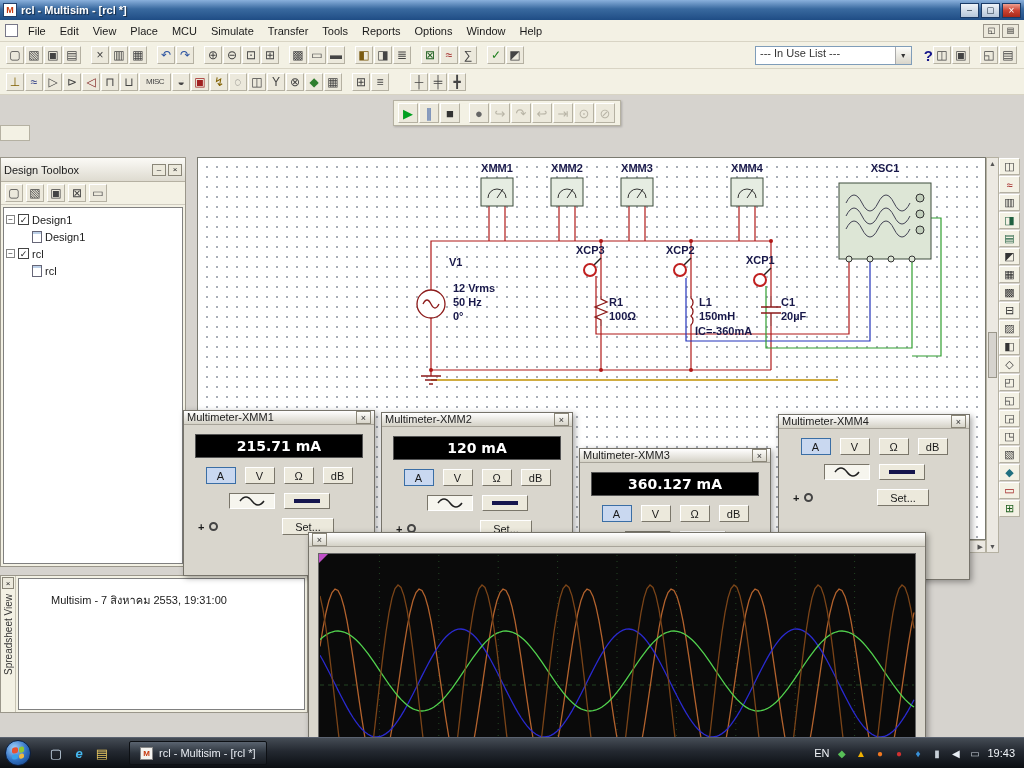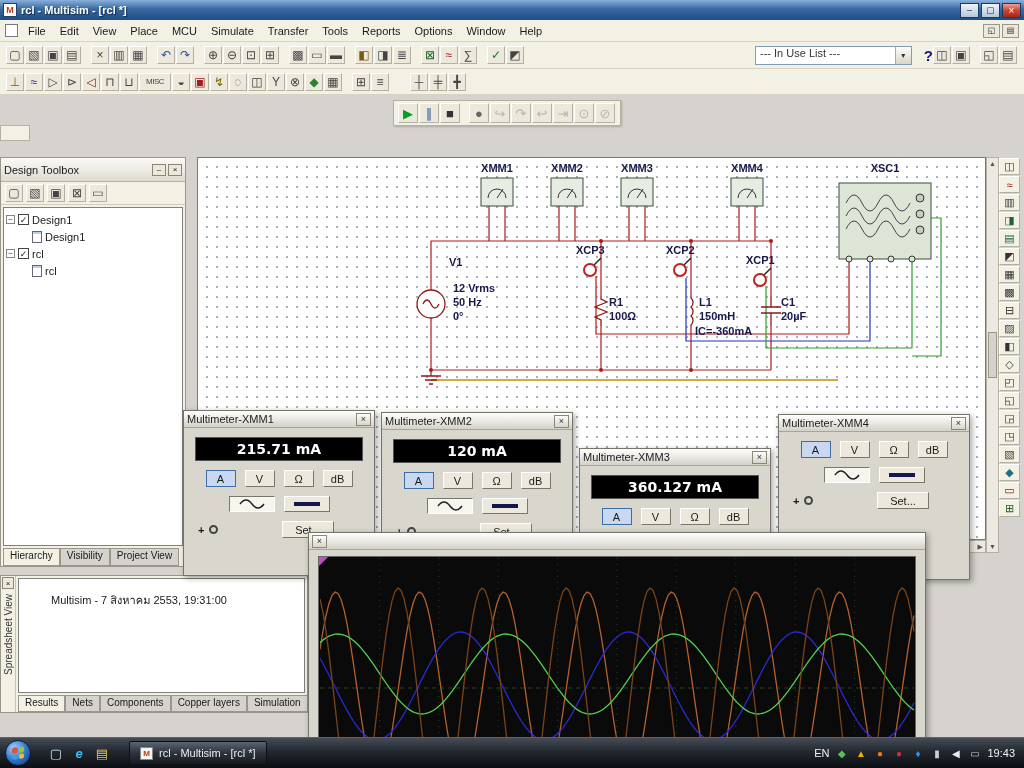--- a/index.html
+++ b/index.html
@@ -66,21 +66,21 @@
   .vscroll{position:absolute;left:986px;top:157px;width:13px;height:396px;background:#ece9e2;border:1px solid #b5b1a2;display:flex;flex-direction:column;align-items:center;justify-content:space-between;font-size:7px;color:#555;padding:2px 0;}
   .thumb-v{width:9px;height:46px;background:#d6d3ce;border:1px solid #9a968a;}
   .thumb-h{width:60px;height:9px;background:#d6d3ce;border:1px solid #9a968a;}
 
   
   .instr{position:absolute;left:999px;top:158px;width:23px;display:flex;flex-direction:column;gap:1px;}
   .ins{width:21px;height:17px;border:1px solid;border-color:#fff #b5b1a2 #b5b1a2 #fff;background:#f3f1e4;display:flex;align-items:center;justify-content:center;font-size:11px;color:#333;}
 
   
   .win{position:absolute;background:#d9d6cd;border:1px solid #76736a;box-shadow:2px 2px 6px rgba(0,0,0,.35);}
-  .win-title{height:14px;background:linear-gradient(#ffffff,#d4d1c6);display:flex;align-items:center;padding:8px 3px;border-bottom:1px solid #a8a49a;color:#222;}
+  .win-title{height:14px;background:linear-gradient(#ffffff,#d4d1c6);display:flex;align-items:flex-start;padding:0 3px;border-bottom:1px solid #a8a49a;color:#222;}
   .win-title-text{flex:1;white-space:nowrap;overflow:hidden;}
   .win-close{width:15px;height:13px;border:1px solid #8a8678;background:linear-gradient(#fdfdfa,#d8d5ca);display:flex;align-items:center;justify-content:center;font-size:9px;color:#333;}
 
   
   .mm-window{width:192px;height:166px;z-index:20;}
   #mm-container .mm-window:nth-of-type(1){left:183px;top:410px;}
   #mm-container .mm-window:nth-of-type(2){left:381px;top:412px;}
   #mm-container .mm-window:nth-of-type(3){left:579px;top:412px;margin-top:36px;}
   #mm-container .mm-window:nth-of-type(4){left:778px;top:414px;}
   .mm-display{margin:9px 11px 0;height:24px;background:#000;color:#fff;border:1px solid #555;display:flex;align-items:center;justify-content:center;font-size:14px;font-weight:bold;font-family:"DejaVu Sans",sans-serif;}
@@ -272,25 +272,20 @@
       <div class="tnode">
         <span class="texp">−</span>
         <span class="tchk">✓</span>
         <span class="tlabel">rcl</span>
       </div>
       <div class="tnode child">
         <span class="tico"></span>
         <span class="tlabel">rcl</span>
       </div>
     </div>
-    <div class="tb-tabs">
-      <span class="tab sel">Hierarchy</span>
-      <span class="tab">Visibility</span>
-      <span class="tab">Project View</span>
-    </div>
   </div>
 
   <div class="canvas">
     <svg class="circuit-svg" width="789" height="383" viewBox="0 0 789 383">
 
       <g fill="none" stroke-width="1.2" stroke="#b01818">
         <path d="M233 132 V83 H573"></path>
         <path d="M233 160 V212 H573"></path>
         <path d="M233 212 V218"></path>
         <path d="M403 83 V138"></path>
@@ -455,27 +450,20 @@
 
   <div class="sheet">
     <div class="sheet-strip">
       <span class="sheet-close">×</span>
       <span class="sheet-vlabel">Spreadsheet View</span>
     </div>
     <div class="sheet-main">
       <div class="sheet-content">
         <span>Multisim - 7 สิงหาคม 2553, 19:31:00</span>
       </div>
-      <div class="sheet-tabs">
-        <span class="tab sel">Results</span>
-        <span class="tab">Nets</span>
-        <span class="tab">Components</span>
-        <span class="tab">Copper layers</span>
-        <span class="tab">Simulation</span>
-      </div>
     </div>
   </div>
 
   <div id="mm-container">
 
       <div class="win mm-window">
         <div class="win-title">
           <span class="win-title-text">Multimeter-XMM1</span>
           <span class="win-close">×</span>
         </div>

